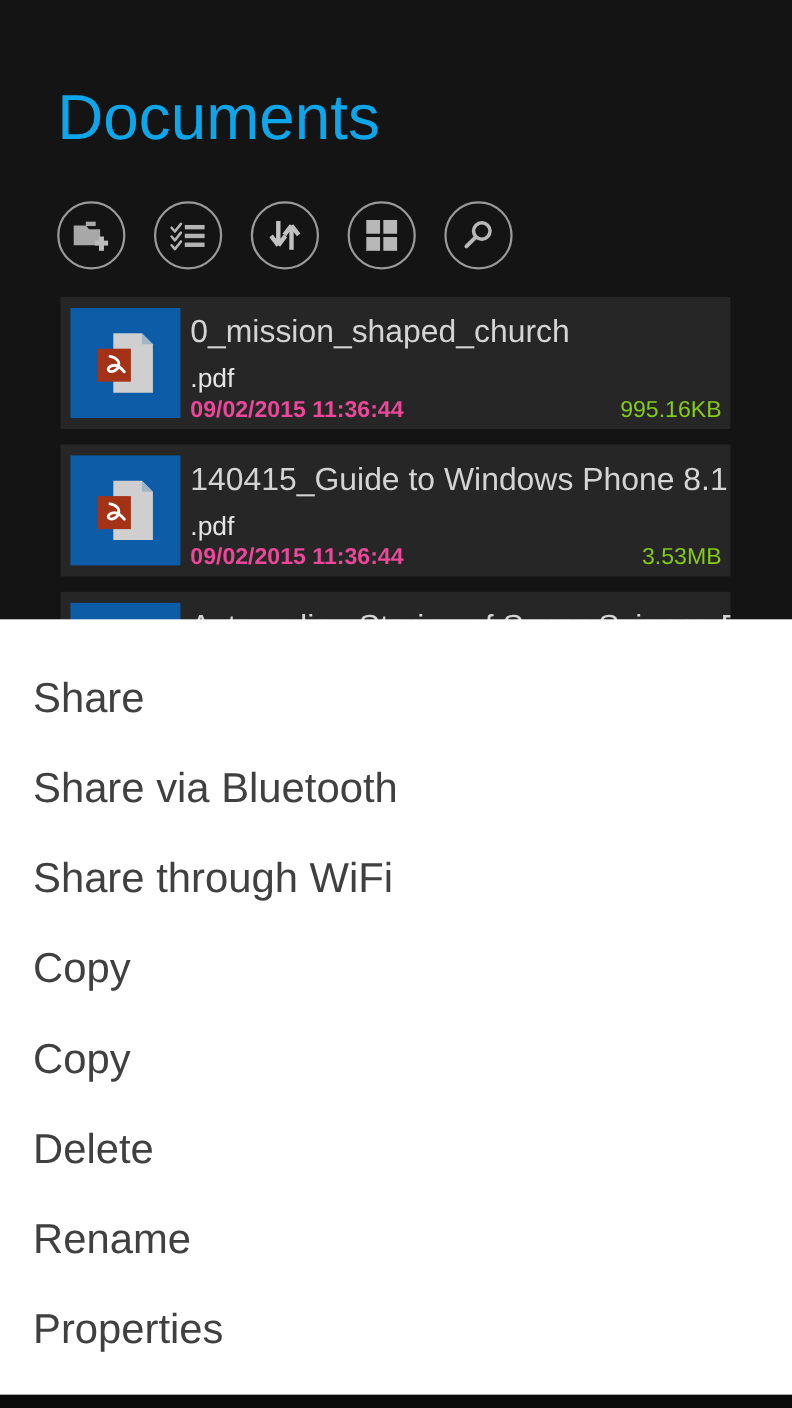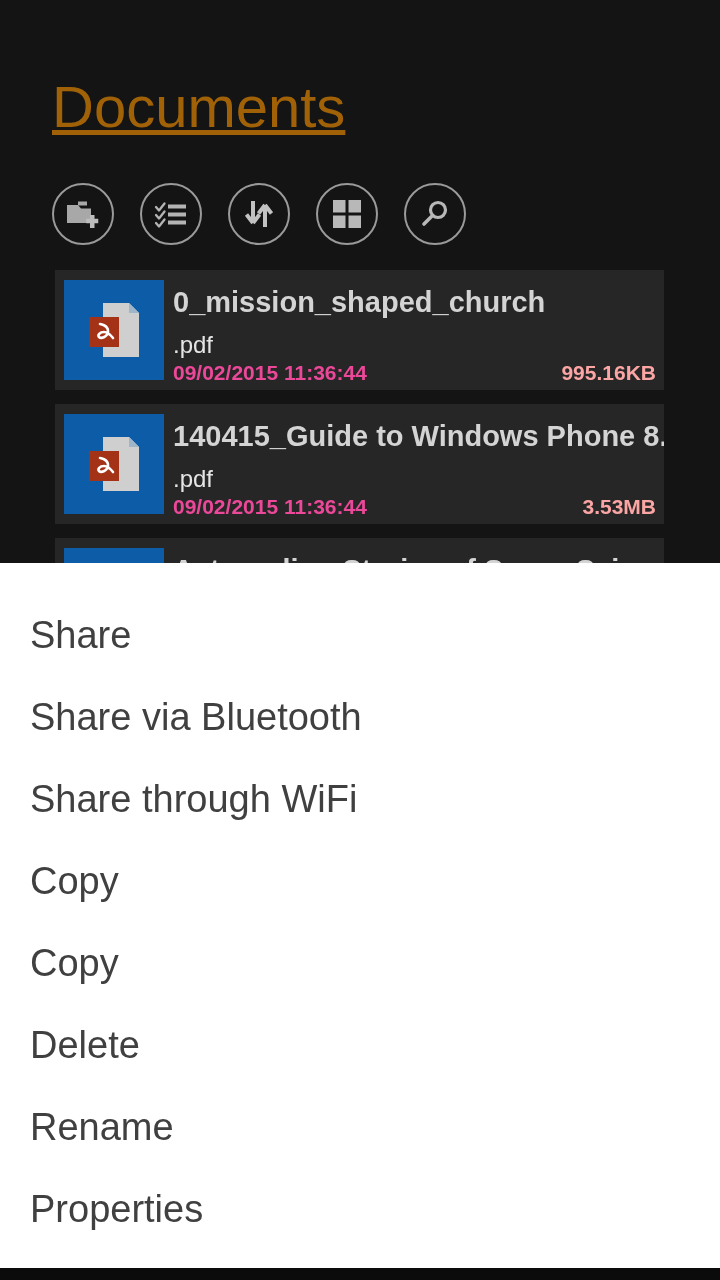--- a/index.html
+++ b/index.html
@@ -22,25 +22,24 @@
     overflow: hidden;
   }
 
   
   #page-title {
     position: absolute;
     left: 52px;
     top: 72px;
     font-size: 58px;
     font-weight: 300;
-    color: #a16207;
+    color: #0ea5e9;
     letter-spacing: 0px;
     line-height: 70px;
     white-space: nowrap;
-    text-decoration: underline;
   }
 
   
   #toolbar {
     position: absolute;
     left: 52px;
     top: 183px;
     display: flex;
     gap: 26px;
   }
@@ -80,21 +79,21 @@
     background: #0d5ca8;
     display: flex;
     align-items: center;
     justify-content: center;
   }
   .file-name {
     position: absolute;
     left: 118px;
     top: 12px;
     font-size: 29px;
-    font-weight: 700;
+    font-weight: 400;
     color: #d4d4d4;
     white-space: nowrap;
     line-height: 40px;
   }
   .file-ext {
     position: absolute;
     left: 118px;
     top: 61px;
     font-size: 24px;
     font-weight: 300;
@@ -108,22 +107,22 @@
     font-size: 21px;
     font-weight: 700;
     color: #ec4899;
     line-height: 24px;
   }
   .file-size {
     position: absolute;
     right: 8px;
     top: 91px;
     font-size: 21px;
-    font-weight: 700;
-    color: #fca5a5;
+    font-weight: 400;
+    color: #84cc16;
     line-height: 24px;
   }
 
   
   #context-menu {
     position: absolute;
     left: 0;
     top: 563px;
     width: 720px;
     height: 705px;

